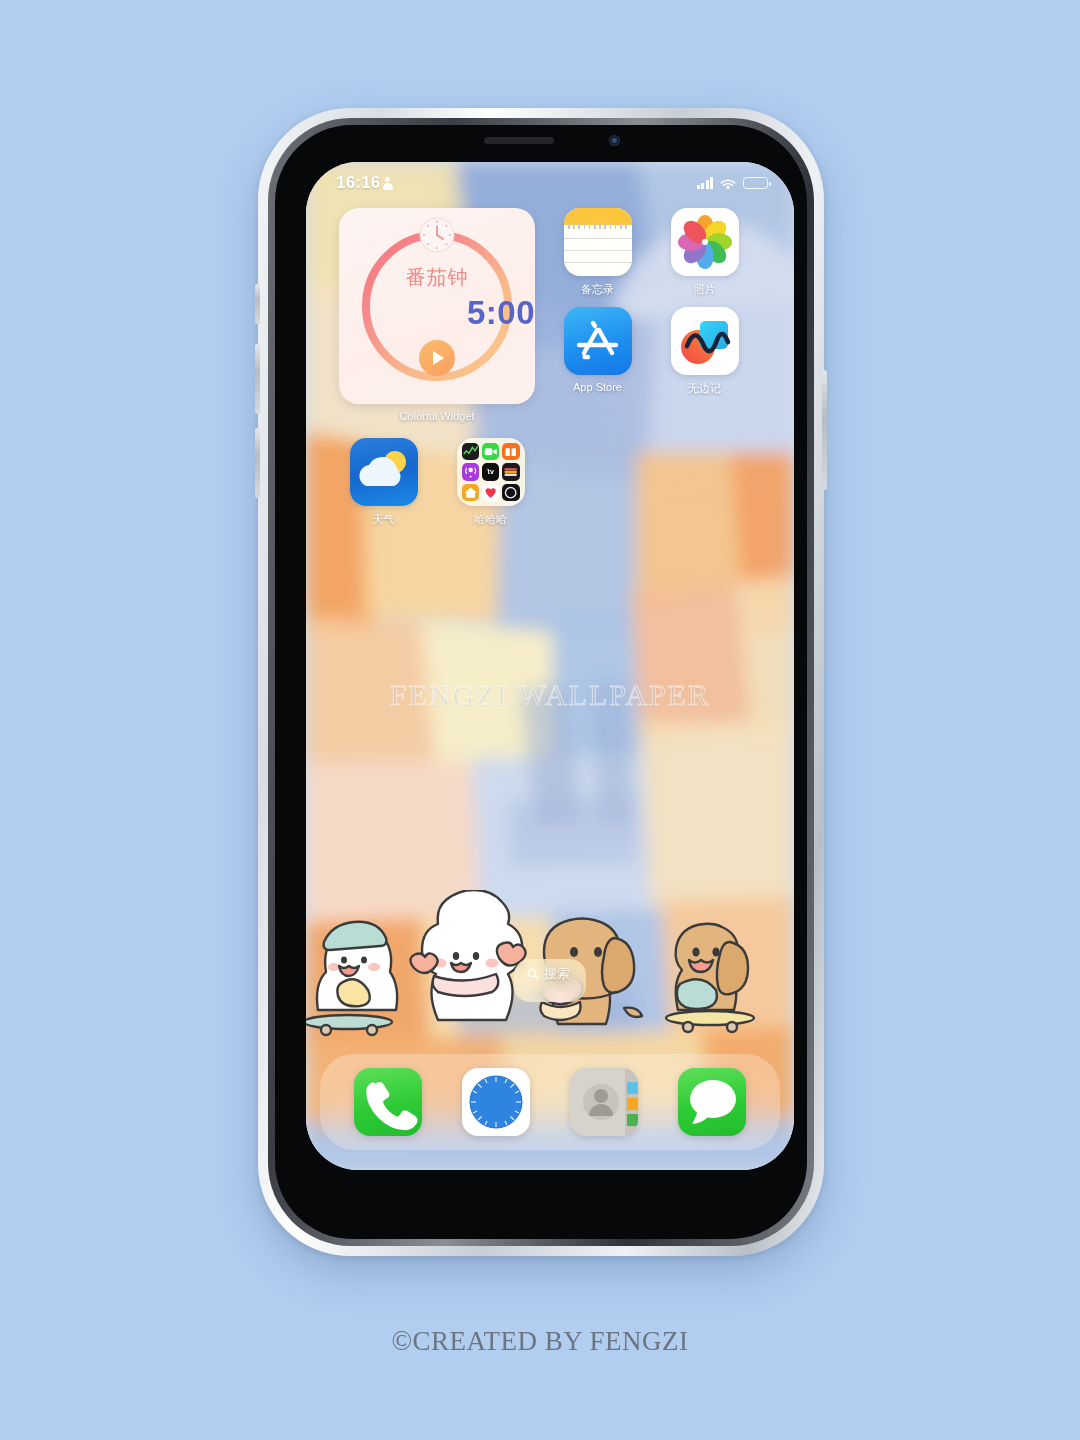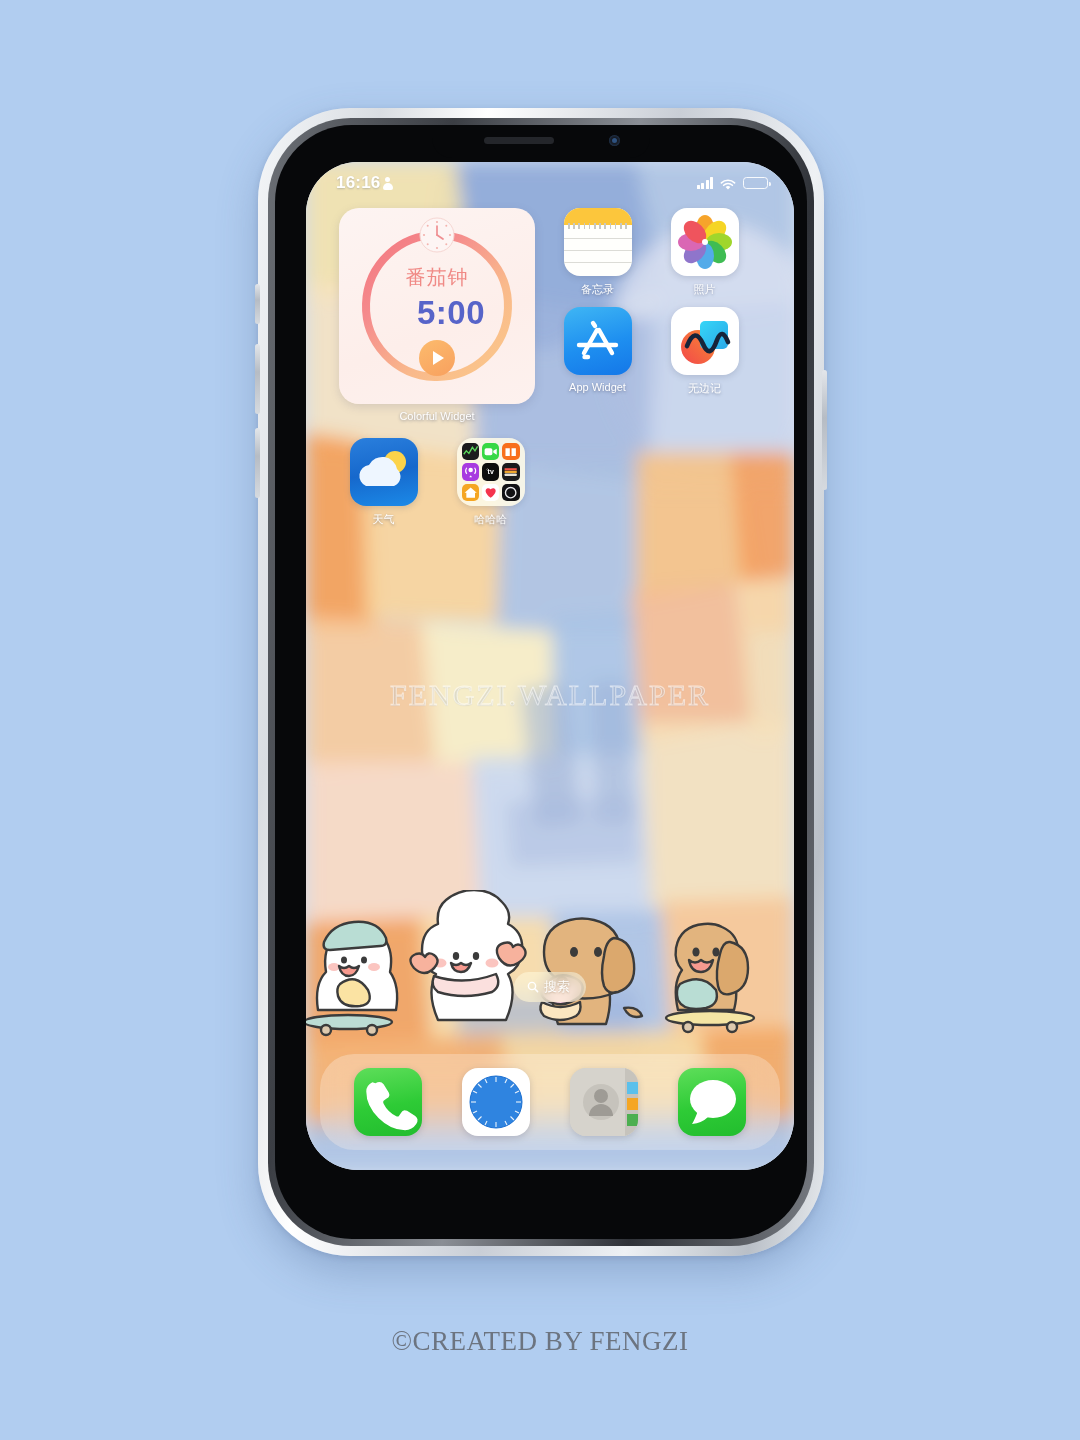--- a/index.html
+++ b/index.html
@@ -153,21 +153,21 @@
     background: linear-gradient(160deg,#fdf4f2 0%,#fdeeea 60%,#fdf1ee 100%);
     box-shadow: 0 3px 10px rgba(90,90,120,0.18);
     position: relative;
   }
   .widget-ring { position: absolute; inset: 0; }
   .widget-title {
     position: absolute; left: 0; right: 0; top: 56px; text-align: center;
     font-size: 20px; color: #f08a86; letter-spacing: 1px;
   }
   .widget-time {
-    position: absolute; left: 0; right: 0; top: 86px; text-align: center;
+    position: absolute; left: 0; right: 0; top: 86px; text-align: right;
     font-size: 33px; font-weight: bold; color: #5764c9; letter-spacing: 0.5px; padding-left: 28px;
   }
   .widget-play {
     position: absolute; left: 50%; top: 132px; transform: translateX(-50%);
     width: 36px; height: 36px; border-radius: 50%;
     background: linear-gradient(150deg,#fcbb6d,#f8a05e);
     display: flex; align-items: center; justify-content: center;
   }
   .widget-play::after {
     content: ""; width: 0; height: 0; margin-left: 3px;
@@ -207,21 +207,21 @@
     grid-template-columns: repeat(3,1fr); grid-template-rows: repeat(3,1fr);
     gap: 3px;
     box-shadow: 0 2px 6px rgba(80,90,120,0.2);
   }
   .mini { border-radius: 5px; position: relative; overflow: hidden; }
 
   
   .searchpill {
     position: absolute; left: 50%; bottom: 168px; transform: translateX(-50%);
     display: flex; align-items: center; gap: 5px;
-    padding: 6px 16px 6px 13px;
+    padding: 6px 16px 19px 13px;
     border-radius: 16px;
     background: rgba(255,247,214,0.62);
     backdrop-filter: blur(6px);
     z-index: 22;
   }
   .searchpill .lbl { font-size: 13px; color: #ffffff; text-shadow: 0 1px 2px rgba(120,100,60,0.4); }
 
   
   .dock {
     position: absolute; left: 14px; right: 14px; bottom: 20px;
@@ -495,21 +495,21 @@
                       <svg viewBox="0 0 68 68">
                         <g stroke="#fff" stroke-width="4.4" stroke-linecap="round" fill="none">
                           <path d="M20 46 L33 23"></path>
                           <path d="M48 46 L35 23"></path>
                           <path d="M29 16 L31 19"></path>
                           <path d="M15 38 L52 38"></path>
                           <path d="M24 50 L20.5 50"></path>
                         </g>
                       </svg>
                     </div>
-                    <div class="icon-lbl">App Widget</div>
+                    <div class="icon-lbl">App Store</div>
                   </div>
                   <div class="cell">
                     <div class="appicon ic-freeform">
                       <svg viewBox="0 0 68 68">
                         <defs>
                           <linearGradient id="ffo" x1="0" y1="1" x2="1" y2="0">
                             <stop offset="0%" stop-color="#f2484a"></stop>
                               <stop offset="100%" stop-color="#f98b33"></stop>
                           </linearGradient>
                           <linearGradient id="ffb" x1="0" y1="0" x2="1" y2="1">

